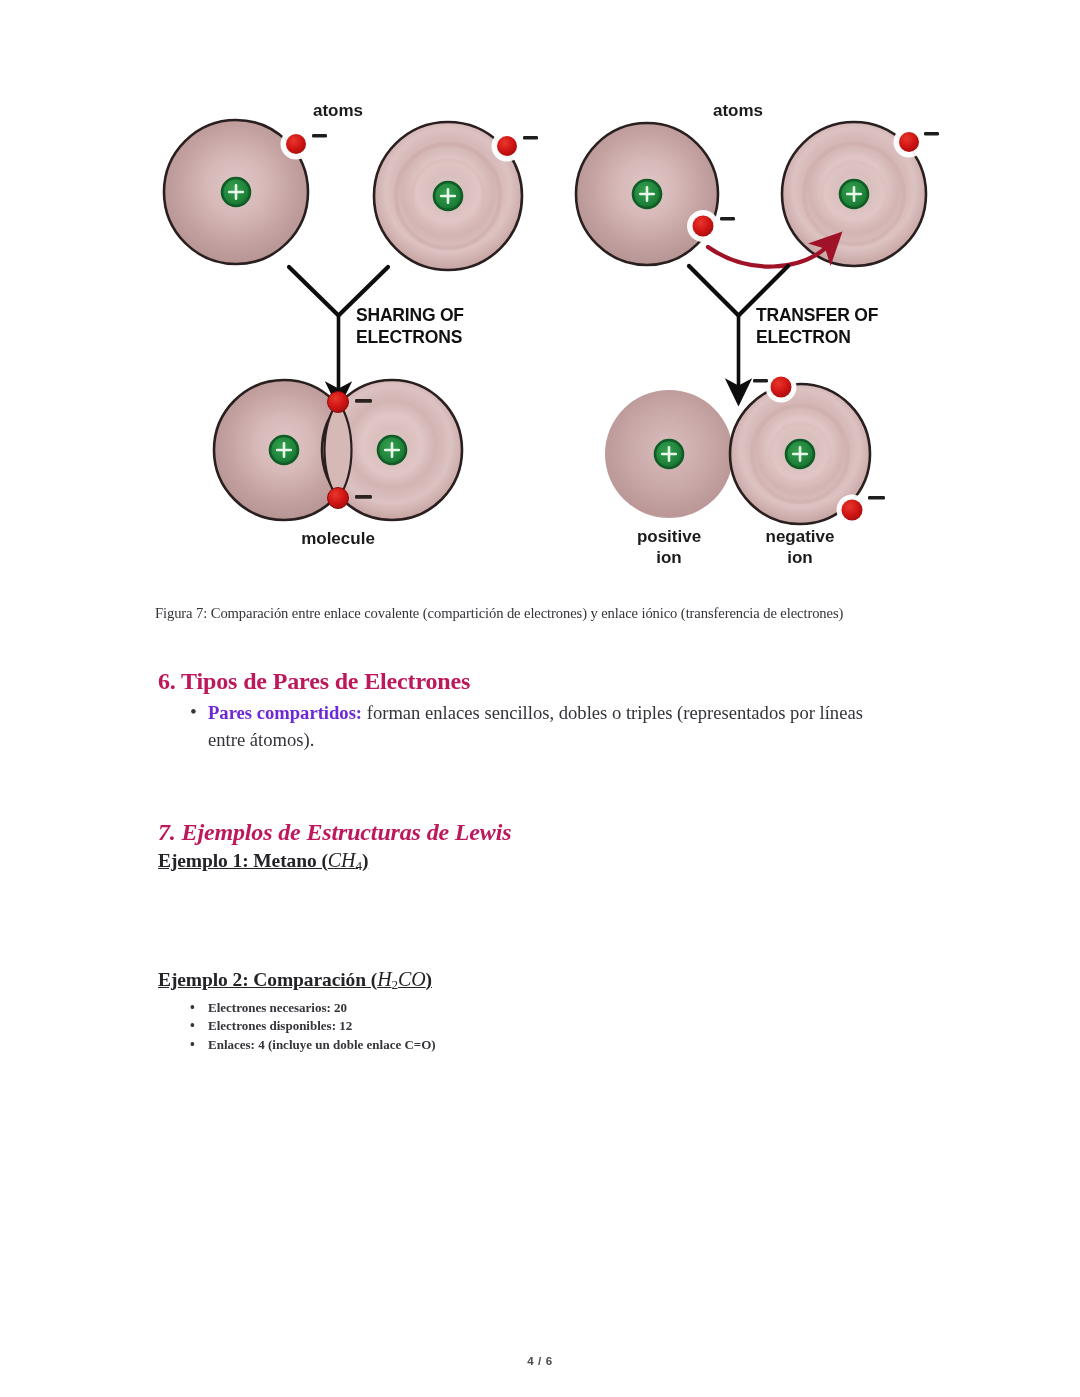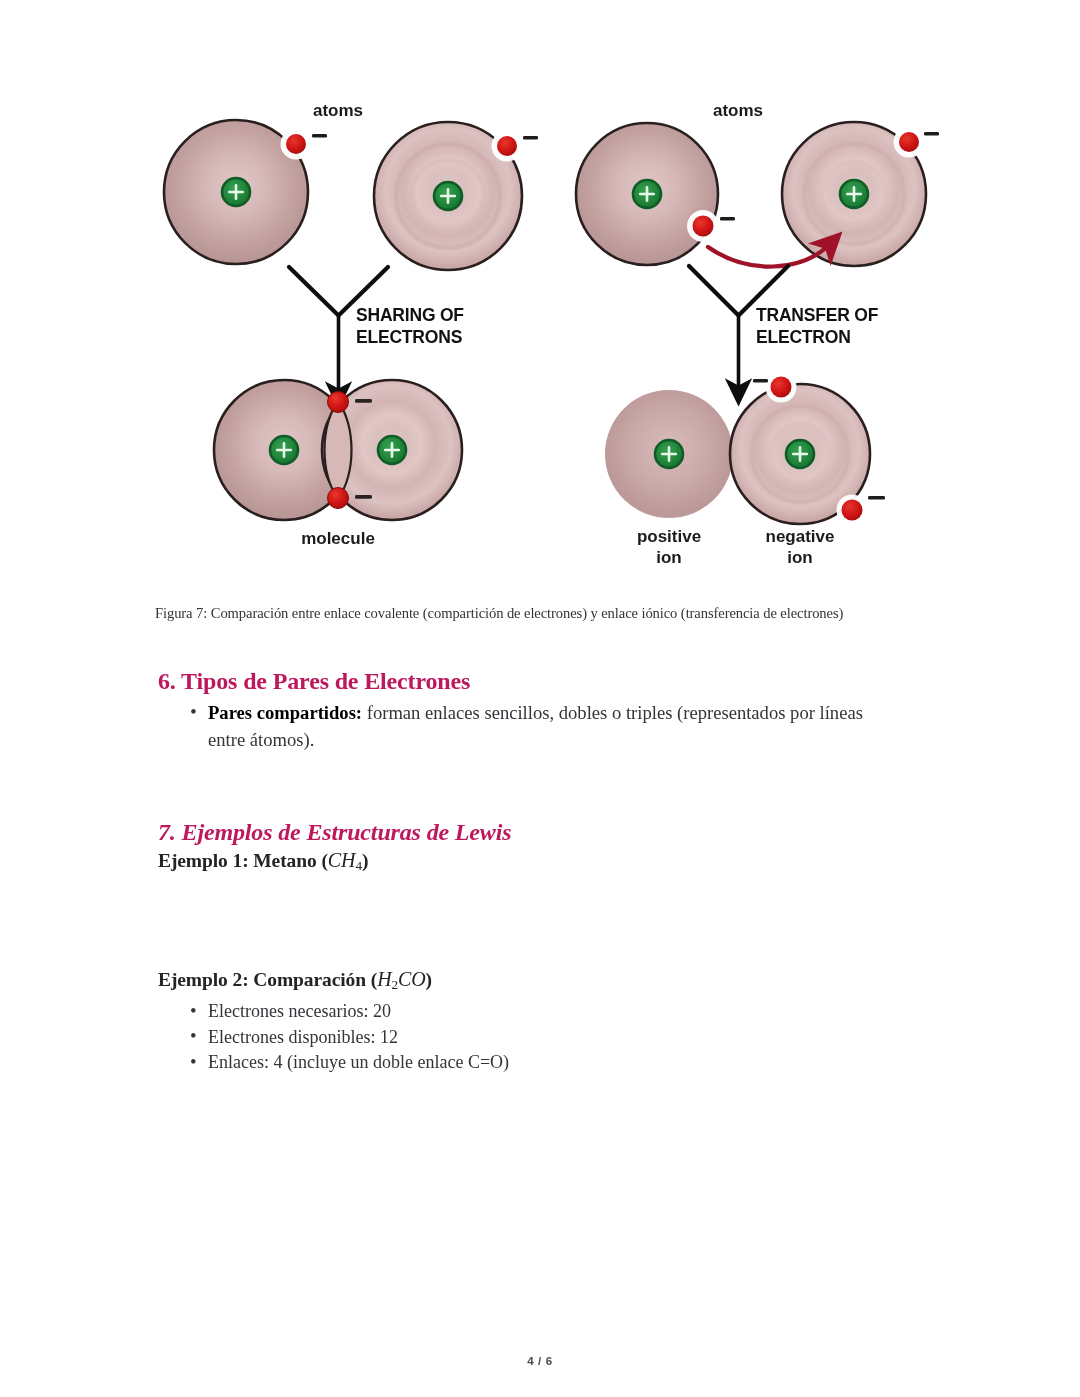--- a/index.html
+++ b/index.html
@@ -59,20 +59,21 @@
   #h-sec7 { left: 158px; top: 819px; font-style: italic; }
 
   h3.example-heading {
     position: absolute;
     margin: 0;
     font-family: "Liberation Serif", serif;
     font-weight: bold;
     font-size: 19.5px;
     color: #242428;
     letter-spacing: -0.1px;
+    text-decoration: underline;
   }
   #h-ex1 { left: 158px; top: 849px; }
   #h-ex2 { left: 158px; top: 968px; }
 
   .mathvar {
     font-family: "Liberation Serif", serif;
     font-style: italic;
     font-weight: normal;
     font-size: 20px;
   }
@@ -98,21 +99,21 @@
   ul.bullets li::before {
     content: "\2022";
     position: absolute;
     left: 14px;
     top: -0.08em;
     font-size: 1.05em;
     color: #34343a;
   }
   ul.bullets li b {
     font-weight: bold;
-    color: #000000;
+    color: #6d28d9;
   }
 
   #list-pairs {
     left: 176px;
     top: 700px;
     width: 700px;
     font-size: 18.6px;
     line-height: 1.44;
   }
   #list-pairs li { margin-bottom: 1px; }
@@ -121,22 +122,23 @@
     left: 176px;
     top: 880px;
     width: 660px;
     font-size: 18px;
     line-height: 1.42;
   }
   #list-ex2 {
     left: 176px;
     top: 999px;
     width: 660px;
-    font-size: 18px;
+    font-size: 13px;
     line-height: 1.42;
+    font-weight: bold;
   }
 
   
   .page-footer {
     position: absolute;
     left: 0;
     right: 0;
     top: 1355px;
     text-align: center;
     font-family: "Liberation Sans", sans-serif;

